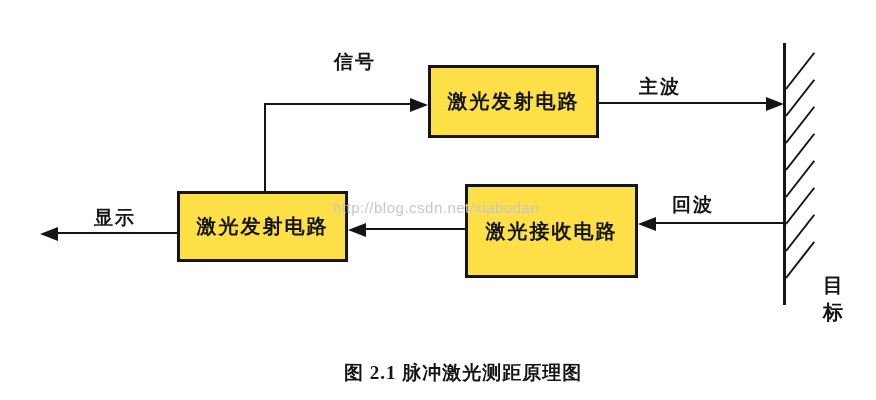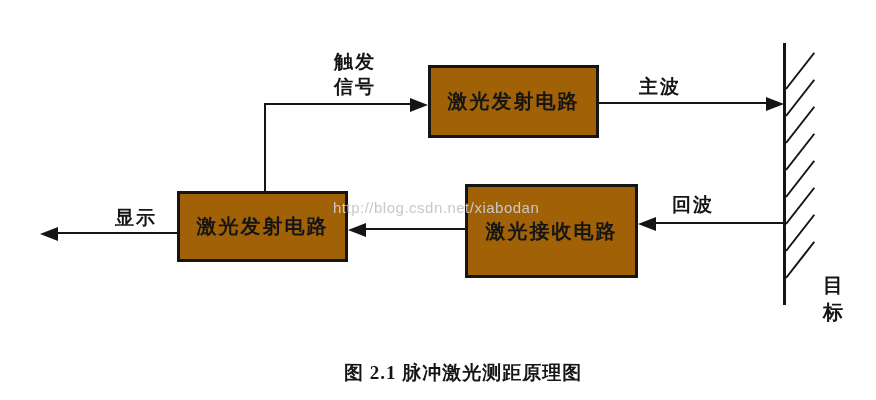--- a/index.html
+++ b/index.html
@@ -30,21 +30,21 @@
     height: 0;
     border-top: 7px solid transparent;
     border-bottom: 7px solid transparent;
   }
   .arrow-right { border-left: 18px solid #151515; }
   .arrow-left  { border-right: 18px solid #151515; }
 
   .box {
     position: absolute;
     border: 3px solid #151515;
-    background: #a16207;
+    background: #fde047;
     box-sizing: border-box;
     display: flex;
     flex-direction: column;
     align-items: center;
     justify-content: center;
     font-weight: bold;
     font-size: 20px;
     line-height: 27px;
     letter-spacing: 2px;
     z-index: 2;
@@ -154,30 +154,29 @@
 
   <div class="box" style="left:177px; top:191px; width:171px; height:71px">
     <span>激光发射电路</span>
   </div>
 
   <div class="box" style="left:465px; top:184px; width:173px; height:94px">
     <span>激光接收电路</span>
   </div>
 
   <div class="lbl" style="left:322px; top:49px; width:66px; text-align:center">
-    <div>触发</div>
     <div>信号</div>
   </div>
 
   <div class="lbl" style="left:639px; top:74px">主波</div>
 
   <div class="lbl" style="left:672px; top:192px">回波</div>
 
 
-  <div class="lbl" style="left:115px; top:205px">显示</div>
+  <div class="lbl" style="left:94px; top:205px">显示</div>
 
   <div id="target-label">
     <div>目</div>
     <div>标</div>
   </div>
 
   <div id="caption">图 2.1 脉冲激光测距原理图</div>
 
   <div id="watermark">http://blog.csdn.net/xiabodan</div>
 

